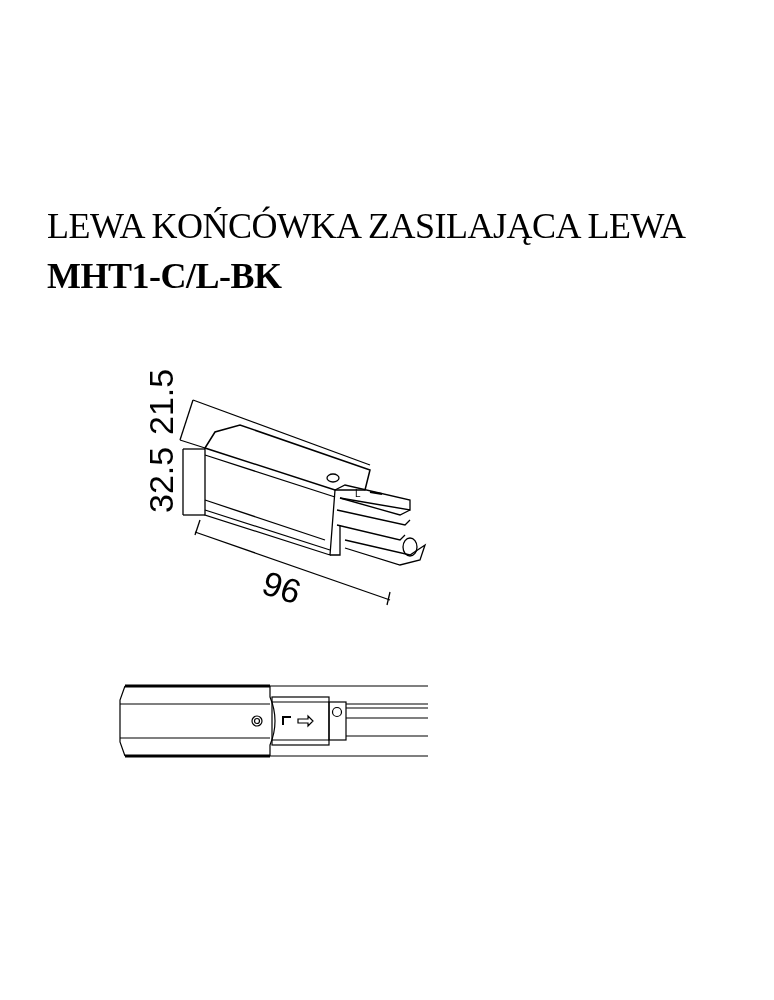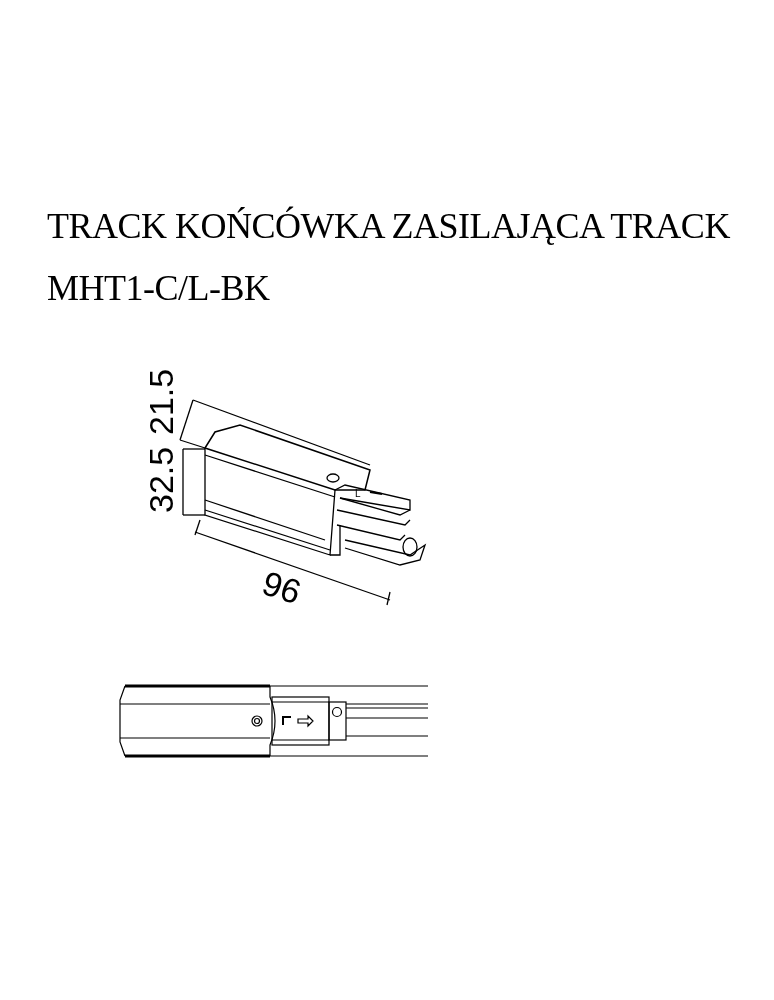--- a/index.html
+++ b/index.html
@@ -1,26 +1,26 @@
 <!DOCTYPE html>
 <html><head>
 <meta charset="utf-8">
 <style>
   html, body { margin:0; padding:0; background:#ffffff; }
   body { width:774px; height:1000px; position:relative; overflow:hidden; }
   .title { position:absolute; left:47px; font-family:"Liberation Serif", serif; color:#000; font-size:36px; line-height:40px; white-space:nowrap; letter-spacing:-0.5px; }
   #t1 { top:206px; }
-  #t2 { top:268px; }
+  #t2 { top:256px;font-weight:bold; }
   svg { position:absolute; left:0; top:0; }
   .dim { font-family:"Liberation Sans", sans-serif; font-size:34px; fill:#000; }
 </style>
 </head>
 <body>
 
-<div class="title" id="t1">TRACK KOŃCÓWKA ZASILAJĄCA TRACK</div>
+<div class="title" id="t1">LEWA KOŃCÓWKA ZASILAJĄCA LEWA</div>
 <div class="title" id="t2">MHT1-C/L-BK</div>
 
 <svg width="774" height="1000">
 
   <g stroke="#000" fill="none" stroke-width="1.3">
 
     <line x1="193" y1="400" x2="180" y2="440"></line>
     <line x1="193" y1="400" x2="370" y2="465"></line>
     <line x1="180" y1="440" x2="205" y2="448"></line>
 

